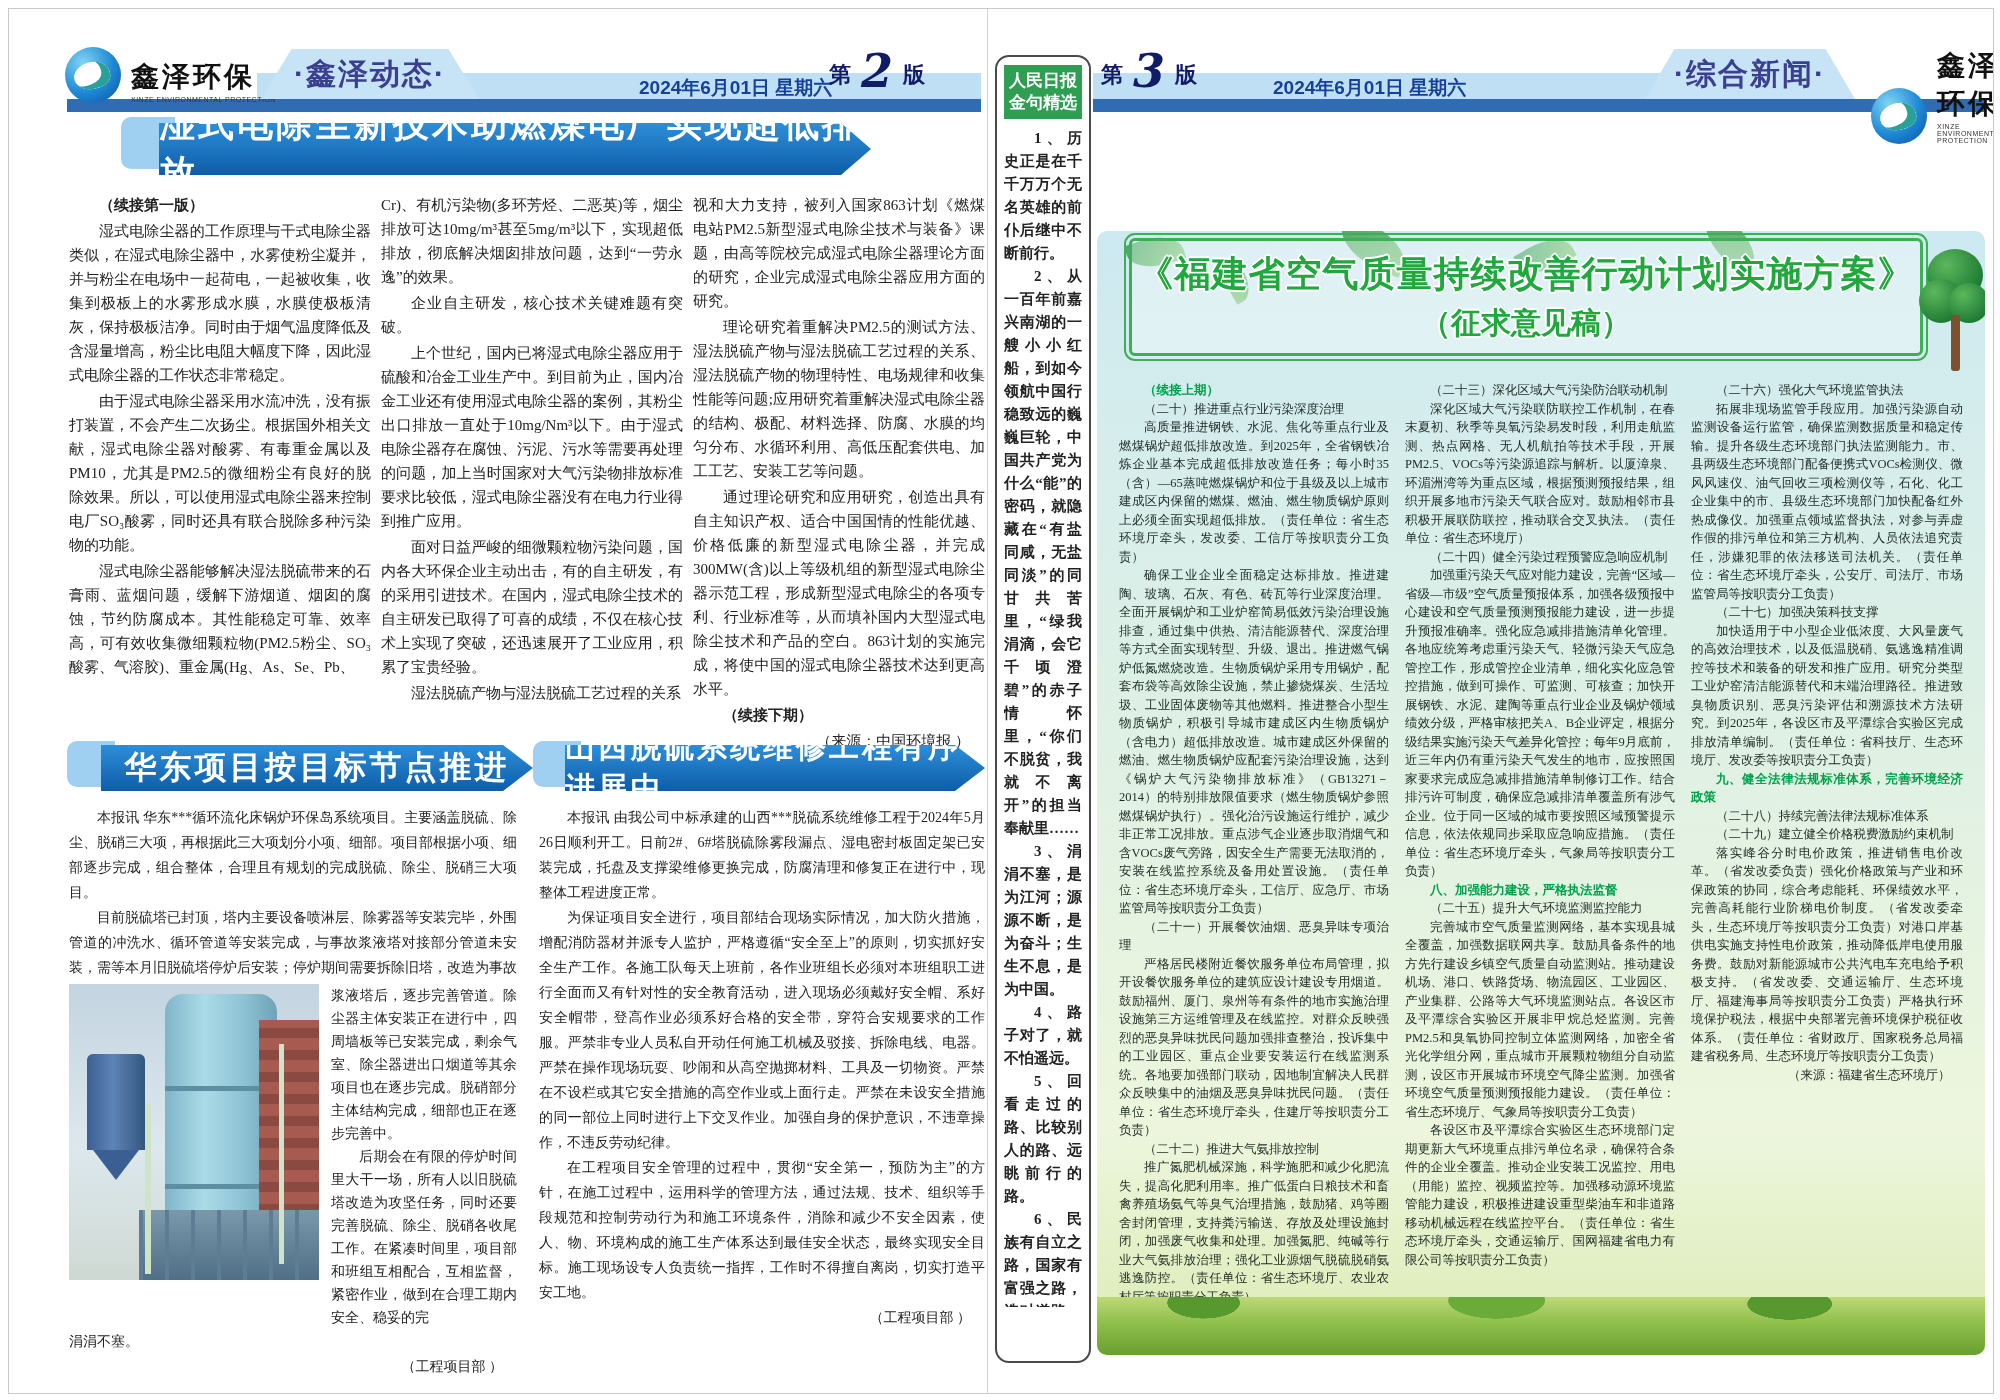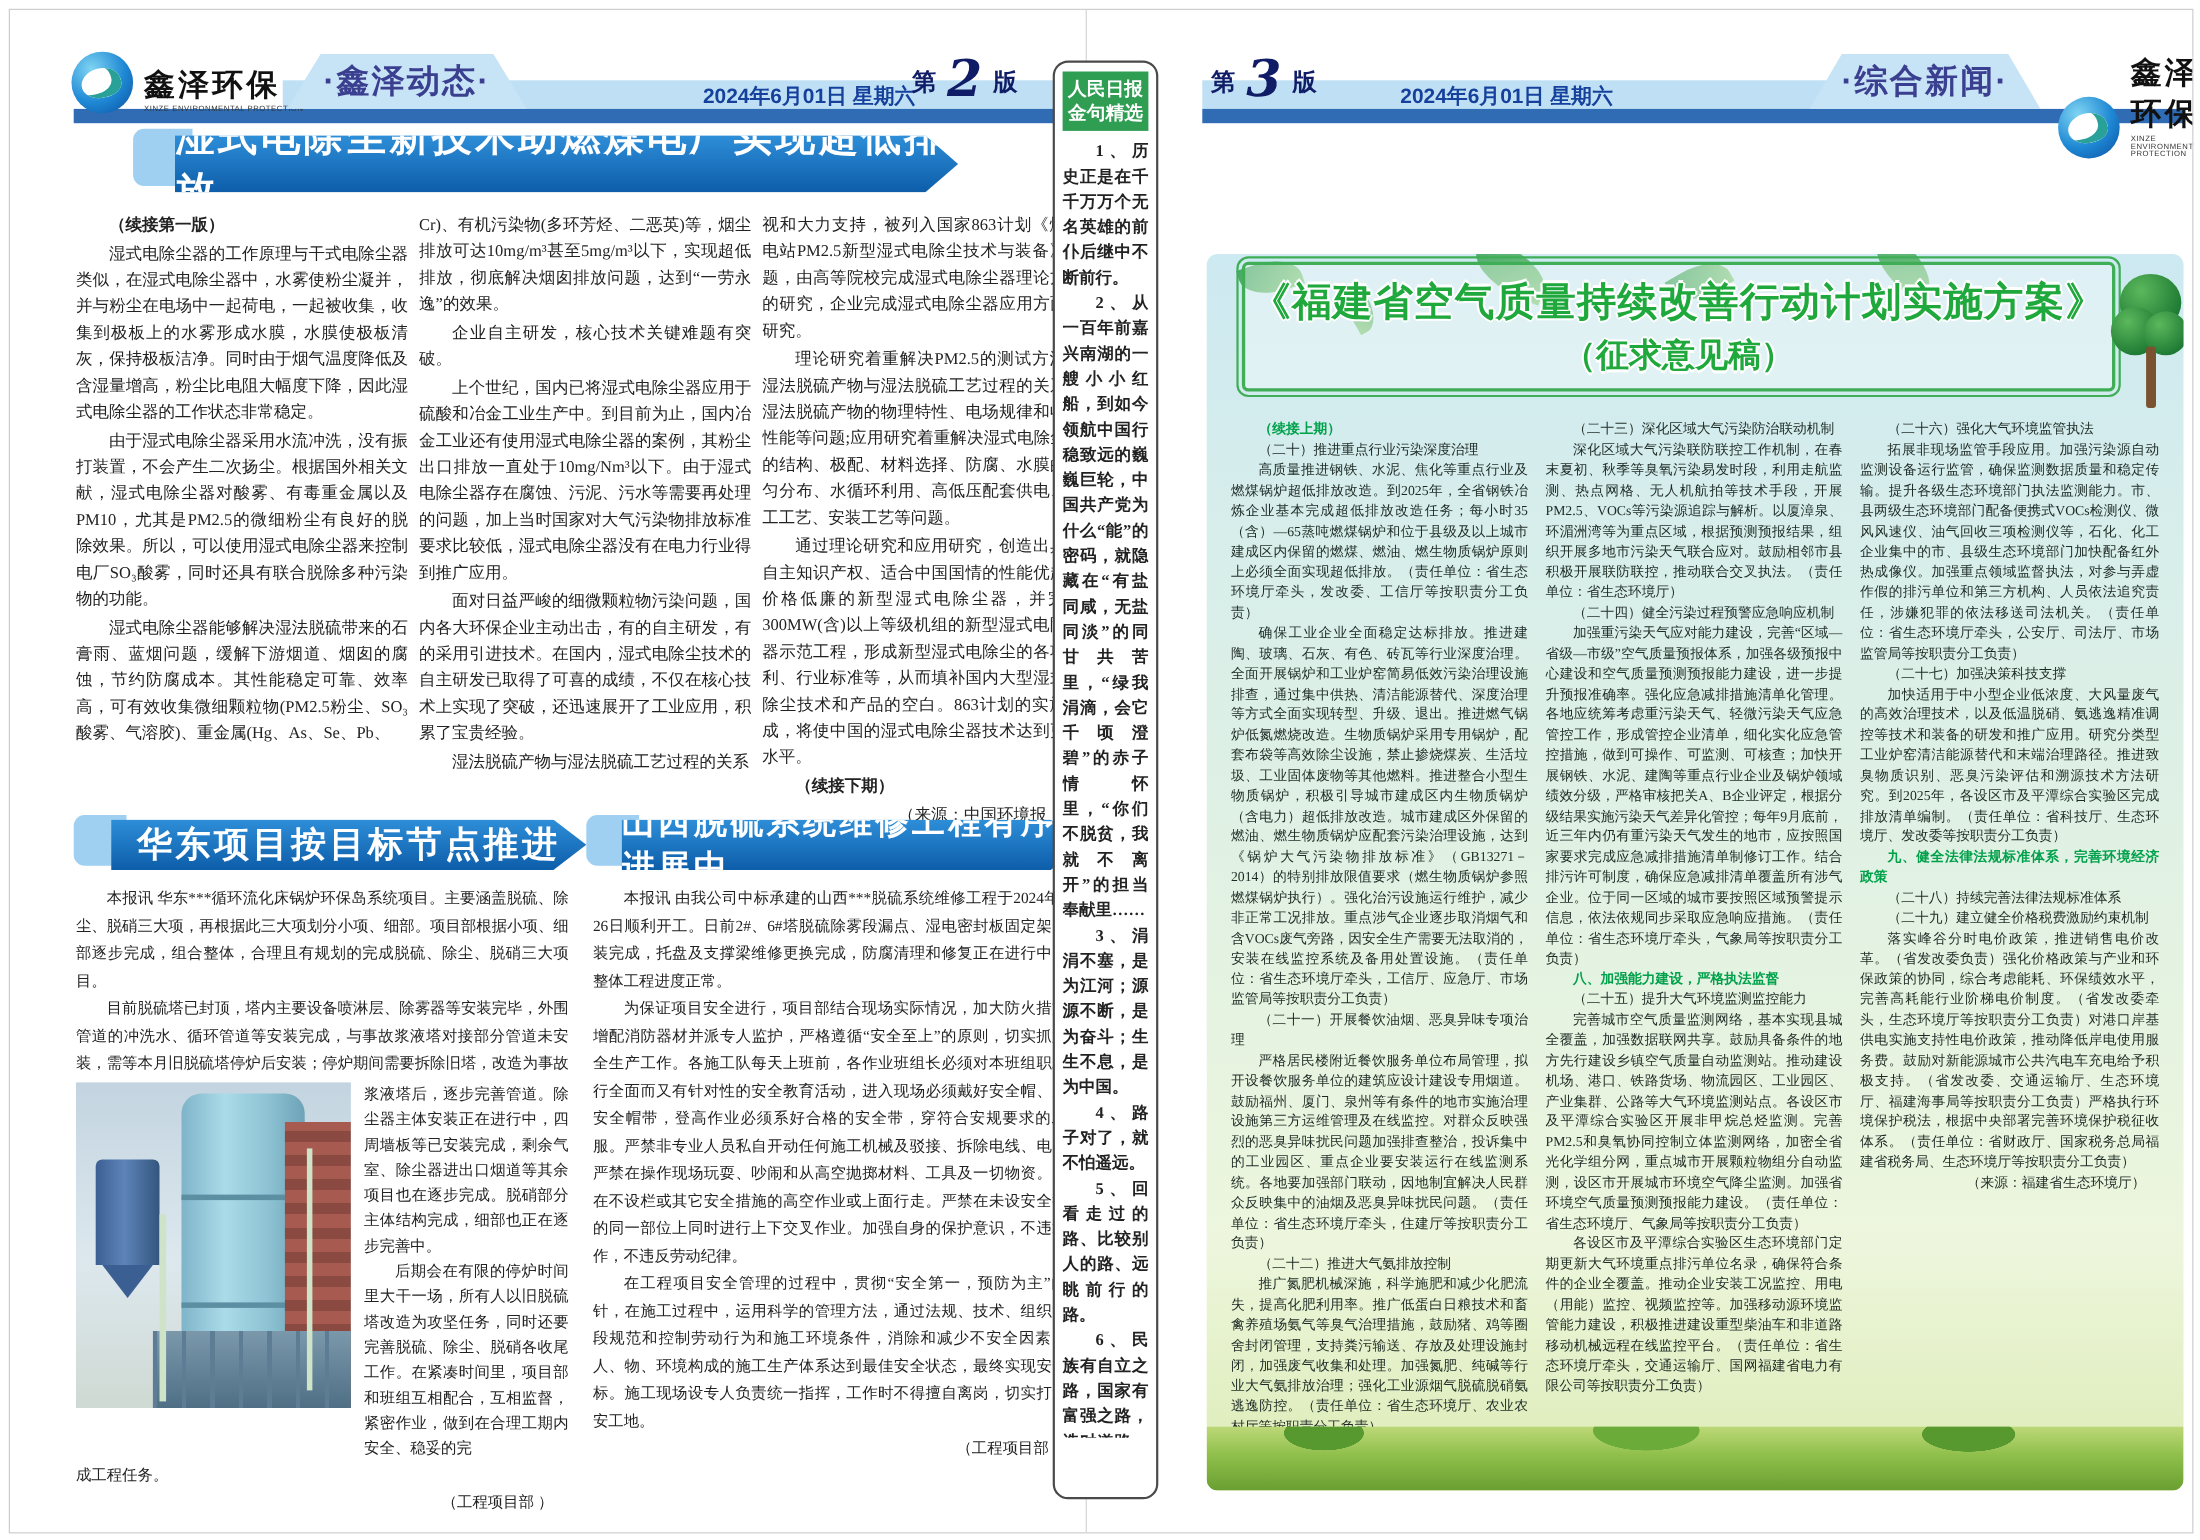--- a/index.html
+++ b/index.html
@@ -147,37 +147,37 @@
           <div class="frame-steel"></div>
           <div class="lattice"></div>
           <div class="pipe" style="left:76px;top:120px;width:6px;height:170px;"></div>
           <div class="pipe" style="left:210px;top:60px;width:5px;height:220px;"></div>
         </div>
         <div style="flex:1;font-size:14px;line-height:23px;">
           <p class="para noind">浆液塔后，逐步完善管道。除尘器主体安装正在进行中，四周墙板等已安装完成，剩余气室、除尘器进出口烟道等其余项目也在逐步完成。脱硝部分主体结构完成，细部也正在逐步完善中。</p>
           <p class="para">后期会在有限的停炉时间里大干一场，所有人以旧脱硫塔改造为攻坚任务，同时还要完善脱硫、除尘、脱硝各收尾工作。在紧凑时间里，项目部和班组互相配合，互相监督，紧密作业，做到在合理工期内安全、稳妥的完</p>
         </div>
       </div>
-      <p class="para noind">成工程任务。</p>
+      <p class="para noind">涓涓不塞。</p>
       <p class="para byline">（工程项目部  ）</p>
     </div>
 
     <div class="abs accent-sq" style="left:524px;top:732px;width:48px;height:46px;"></div>
     <div class="abs h-banner" style="left:556px;top:736px;width:420px;height:46px;">
       <span style="font-size:30px;">山西脱硫系统维修工程有序进展中</span>
     </div>
     <div class="abs artB" style="left:530px;top:796px;width:446px;height:568px;">
         <p class="para">本报讯  由我公司中标承建的山西***脱硫系统维修工程于2024年5月26日顺利开工。日前2#、6#塔脱硫除雾段漏点、湿电密封板固定架已安装完成，托盘及支撑梁维修更换完成，防腐清理和修复正在进行中，现整体工程进度正常。</p>
         <p class="para">为保证项目安全进行，项目部结合现场实际情况，加大防火措施，增配消防器材并派专人监护，严格遵循“安全至上”的原则，切实抓好安全生产工作。各施工队每天上班前，各作业班组长必须对本班组职工进行全面而又有针对性的安全教育活动，进入现场必须戴好安全帽、系好安全帽带，登高作业必须系好合格的安全带，穿符合安规要求的工作服。严禁非专业人员私自开动任何施工机械及驳接、拆除电线、电器。严禁在操作现场玩耍、吵闹和从高空抛掷材料、工具及一切物资。严禁在不设栏或其它安全措施的高空作业或上面行走。严禁在未设安全措施的同一部位上同时进行上下交叉作业。加强自身的保护意识，不违章操作，不违反劳动纪律。</p>
         <p class="para">在工程项目安全管理的过程中，贯彻“安全第一，预防为主”的方针，在施工过程中，运用科学的管理方法，通过法规、技术、组织等手段规范和控制劳动行为和施工环境条件，消除和减少不安全因素，使人、物、环境构成的施工生产体系达到最佳安全状态，最终实现安全目标。施工现场设专人负责统一指挥，工作时不得擅自离岗，切实打造平安工地。</p>
         <p class="para byline">（工程项目部  ）</p>
       </div>
   </div>
 
-  <div class="abs quotes" style="left:948px;top:46px;width:78px;height:1288px;">
+  <div class="abs quotes" style="left:986px;top:46px;width:78px;height:1288px;">
     <div class="q-label">
       <div>人民日报</div>
       <div>金句精选</div>
     </div>
     <div class="q-body" style="height:1180px;">
         <p class="para">1、历史正是在千千万万个无名英雄的前仆后继中不断前行。</p>
         <p class="para">2、从一百年前嘉兴南湖的一艘小小红船，到如今领航中国行稳致远的巍巍巨轮，中国共产党为什么“能”的密码，就隐藏在“有盐同咸，无盐同淡”的同甘共苦里，“绿我涓滴，会它千顷澄碧”的赤子情怀里，“你们不脱贫，我就不离开”的担当奉献里……</p>
         <p class="para">3、涓涓不塞，是为江河；源源不断，是为奋斗；生生不息，是为中国。</p>
         <p class="para">4、路子对了，就不怕遥远。</p>
         <p class="para">5、回看走过的路、比较别人的路、远眺前行的路。</p>

